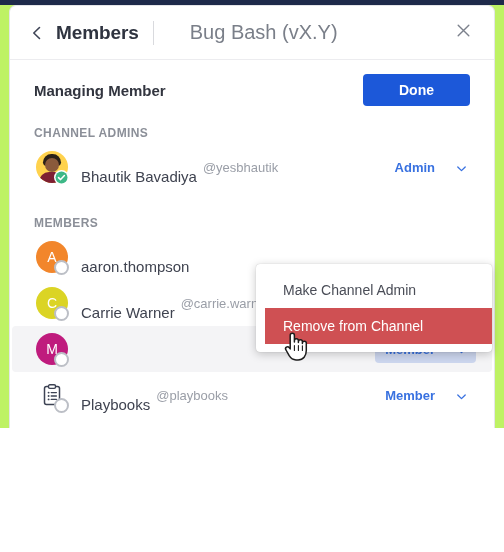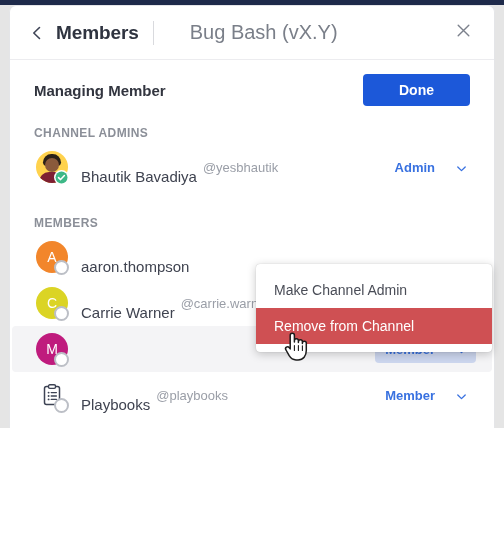--- a/index.html
+++ b/index.html
@@ -13,21 +13,21 @@
     font-family: "Liberation Sans", sans-serif;
     -webkit-font-smoothing: antialiased;
     overflow: hidden;
   }
 
   .app-window {
     position: relative;
     width: 504px;
     height: 428px;
     box-sizing: border-box;
-    background: #e5e5e5;
+    background: #bef264;
     overflow: hidden;
   }
 
   
   .titlebar-strip {
     position: absolute;
     top: 0; left: 0;
     width: 504px;
     height: 5px;
     background: #1e2a4a;
@@ -285,20 +285,21 @@
   }
   .dropdown-item {
     height: 36px;
     display: flex;
     align-items: center;
     padding: 0 18px;
     font-size: 14px;
     color: #4a4d57;
     cursor: pointer;
     box-sizing: border-box;
+    margin-left: 9px;
   }
   .dropdown-item.danger-hover {
     background: #cf5053;
     color: #ffffff;
     font-weight: normal;
   }
 
   
   .cursor {
     position: absolute;

